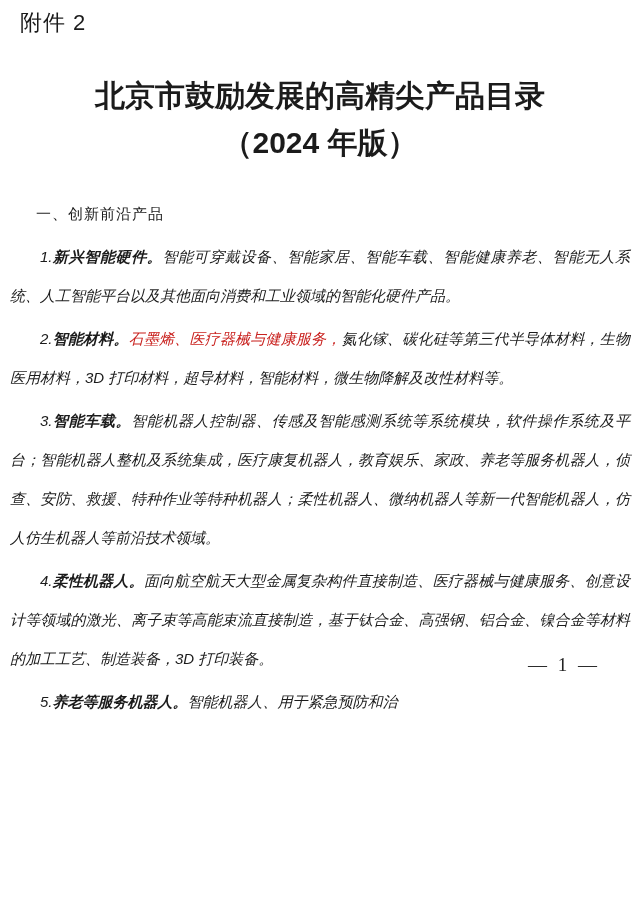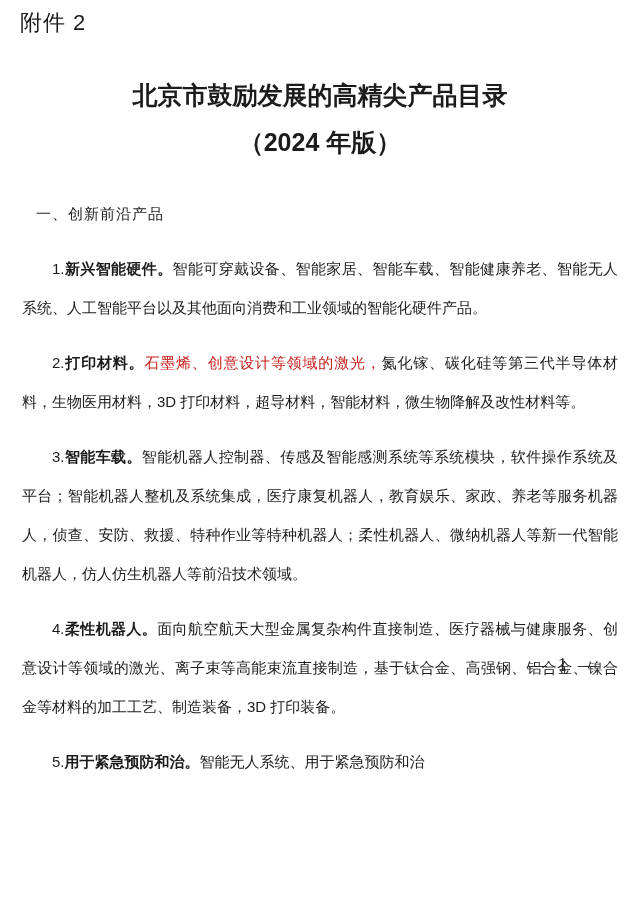--- a/index.html
+++ b/index.html
@@ -15,38 +15,38 @@
   .page { width: 640px; height: 688px; position: relative; }
   .attachment {
     padding: 8px 0 0 20px;
     font-size: 22px;
     font-weight: 500;
     letter-spacing: 1px;
   }
   .title {
     margin: 34px 10px 0;
     text-align: center;
-    font-size: 25px;
+    font-size: 30px;
     font-weight: 700;
     line-height: 47px;
   }
   .title-line { display: block; }
   .doc-body {
     margin: 28px 6px 0;
     font-size: 15px;
     line-height: 39px;
     text-align: justify;
   }
   .section-heading {
     margin: 0;
     text-indent: 2em;
     font-weight: 500;
     letter-spacing: 1px;
   }
-  .para { margin: 16px; text-indent: 2em; }
+  .para { margin: 4px; text-indent: 2em; font-style: italic; }
   .para .lead { font-weight: 700; }
   .red { color: #c9211e; }
   .page-number {
     position: absolute;
     right: 40px;
     bottom: 12px;
     font-family: "Liberation Serif", serif;
     font-size: 19px;
     letter-spacing: 3px;
     color: #222222;
@@ -63,25 +63,25 @@
     <span class="title-line">北京市鼓励发展的高精尖产品目录</span>
     <span class="title-line">（2024 年版）</span>
   </h1>
 
   <div class="doc-body">
 
     <p class="section-heading">一、创新前沿产品</p>
 
     <p class="para"><span>1.</span><span class="lead">新兴智能硬件。</span><span>智能可穿戴设备、智能家居、智能车载、智能健康养老、智能无人系统、人工智能平台以及其他面向消费和工业领域的智能化硬件产品。</span></p>
 
-    <p class="para"><span>2.</span><span class="lead">打印材料。</span><span class="red">石墨烯、创意设计等领域的激光，</span><span>氮化镓、碳化硅等第三代半导体材料，生物医用材料，3D 打印材料，超导材料，智能材料，微生物降解及改性材料等。</span></p>
+    <p class="para"><span>2.</span><span class="lead">智能材料。</span><span class="red">石墨烯、医疗器械与健康服务，</span><span>氮化镓、碳化硅等第三代半导体材料，生物医用材料，3D 打印材料，超导材料，智能材料，微生物降解及改性材料等。</span></p>
 
     <p class="para"><span>3.</span><span class="lead">智能车载。</span><span>智能机器人控制器、传感及智能感测系统等系统模块，软件操作系统及平台；智能机器人整机及系统集成，医疗康复机器人，教育娱乐、家政、养老等服务机器人，侦查、安防、救援、特种作业等特种机器人；柔性机器人、微纳机器人等新一代智能机器人，仿人仿生机器人等前沿技术领域。</span></p>
 
     <p class="para"><span>4.</span><span class="lead">柔性机器人。</span><span>面向航空航天大型金属复杂构件直接制造、医疗器械与健康服务、创意设计等领域的激光、离子束等高能束流直接制造，基于钛合金、高强钢、铝合金、镍合金等材料的加工工艺、制造装备，3D 打印装备。</span></p>
 
-    <p class="para"><span>5.</span><span class="lead">用于紧急预防和治。</span><span>智能无人系统、用于紧急预防和治</span></p>
+    <p class="para"><span>5.</span><span class="lead">养老等服务机器人。</span><span>智能机器人、用于紧急预防和治</span></p>
 
   </div>
 
   <div class="page-number">— 1 —</div>
 
 </div>
 
 </body></html>

